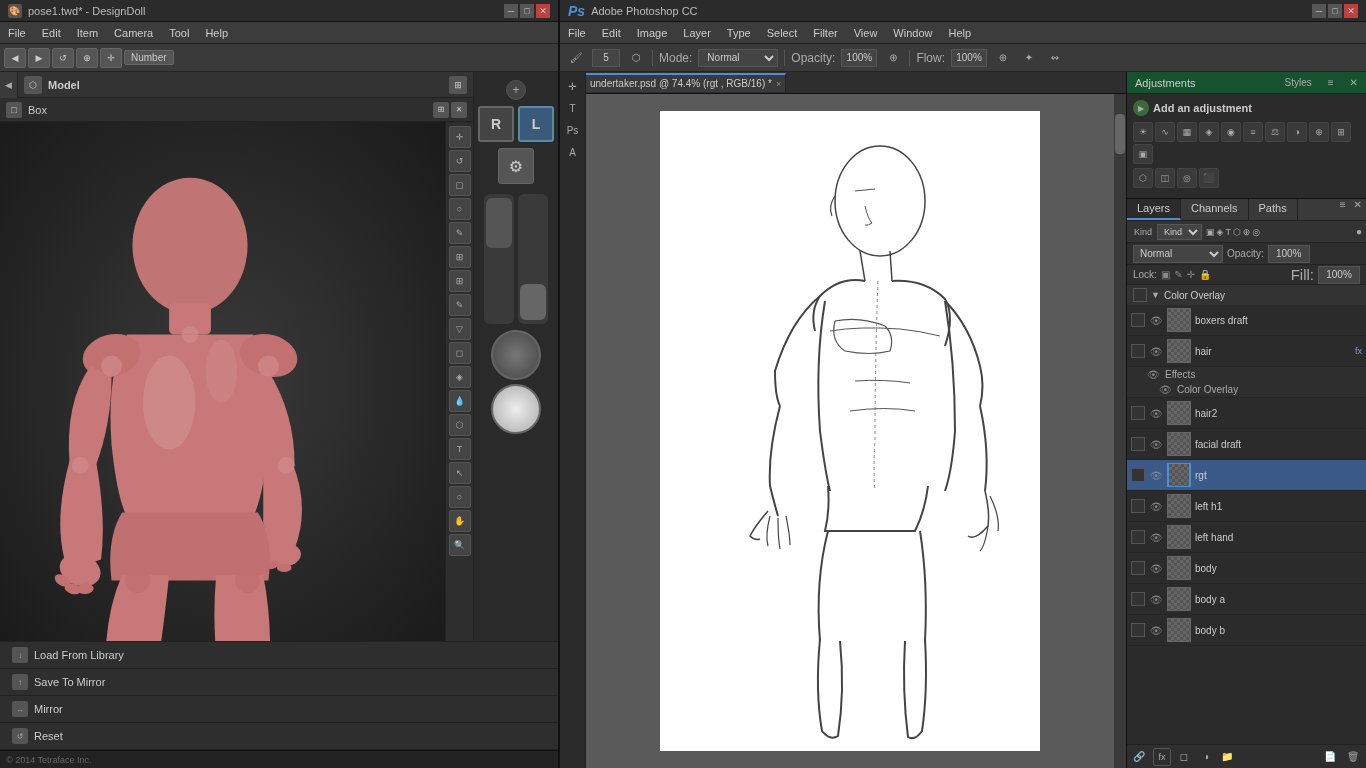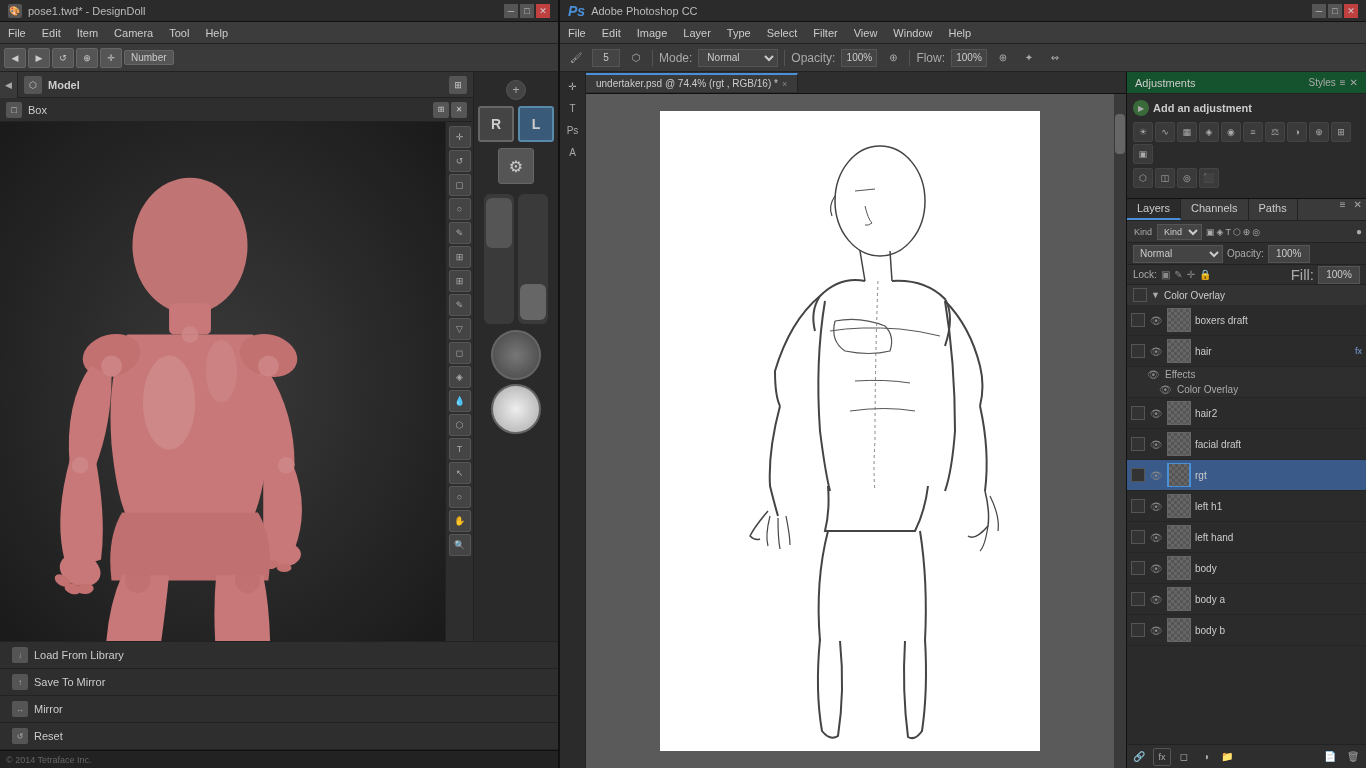--- a/index.html
+++ b/index.html
@@ -76,38 +76,38 @@
     .ps-main { display: flex; flex: 1; overflow: hidden; }
 
     
     .ps-left-tools { width: 26px; background: #2b2b2b; display: flex; flex-direction: column; align-items: center; padding: 4px 2px; gap: 2px; border-right: 1px solid #222; }
     .ps-tool { width: 20px; height: 20px; display: flex; align-items: center; justify-content: center; font-size: 10px; color: #aaa; cursor: pointer; border-radius: 2px; }
 
     
     .ps-canvas-area { flex: 1; display: flex; flex-direction: column; background: #444; overflow: hidden; }
 
     .ps-tab-bar { height: 22px; background: #2e2e2e; display: flex; align-items: center; border-bottom: 1px solid #111; }
-    .ps-tab { display: flex; align-items: flex-end; gap: 4px; padding: 3px 10px; background: #3a3a3a; border-right: 1px solid #222; border-top: 2px solid #4a90d9; font-size: 10px; color: #ccc; cursor: pointer; }
+    .ps-tab { display: flex; align-items: flex-end; gap: 4px; padding: 3px 4px; background: #3a3a3a; border-right: 1px solid #222; border-top: 2px solid #4a90d9; font-size: 10px; color: #ccc; cursor: pointer; }
     .ps-tab-close { font-size: 9px; color: #888; cursor: pointer; }
 
     .ps-canvas { flex: 1; background: #5a5a5a; display: flex; align-items: center; justify-content: center; overflow: hidden; position: relative; }
     .ps-canvas-inner { background: white; width: 380px; height: 640px; position: relative; overflow: hidden; display: flex; align-items: center; justify-content: center; }
 
     .ps-scrollbar-v { width: 12px; background: #3a3a3a; display: flex; flex-direction: column; }
     .ps-scrollbar-thumb { width: 10px; height: 40px; background: #666; border-radius: 4px; margin: 2px auto; margin-top: 20px; }
 
     .ps-status-bar { height: 20px; background: #2a2a2a; display: flex; align-items: center; padding: 0 6px; gap: 8px; border-top: 1px solid #111; font-size: 9px; color: #888; }
 
     
     .ps-right { width: 240px; background: #2b2b2b; display: flex; flex-direction: column; border-left: 1px solid #111; }
 
     
     .ps-adjustments { background: #2b2b2b; border-bottom: 1px solid #111; }
     .ps-panel-header { height: 22px; background: #14532d; display: flex; align-items: center; justify-content: space-between; padding: 0 8px; cursor: pointer; border-bottom: 1px solid #222; }
-    .ps-panel-controls { display: flex; gap: 4px; align-items: center; }
+    .ps-panel-controls { display: flex; gap: 16px; align-items: center; }
 
     .ps-adj-content { padding: 6px; }
     .ps-adj-header { display: flex; align-items: center; gap: 4px; margin-bottom: 6px; }
     .ps-adj-title { font-size: 11px; color: #ccc; font-weight: bold; }
     .ps-adj-play { width: 16px; height: 16px; background: #3a6a3a; border-radius: 50%; display: flex; align-items: center; justify-content: center; font-size: 8px; color: #aaa; }
 
     .ps-adj-icons { display: flex; flex-wrap: wrap; gap: 2px; margin-bottom: 4px; }
     .ps-adj-icon { width: 20px; height: 20px; background: #3a3a3a; border: 1px solid #444; border-radius: 2px; display: flex; align-items: center; justify-content: center; font-size: 9px; color: #aaa; cursor: pointer; }
 
     

